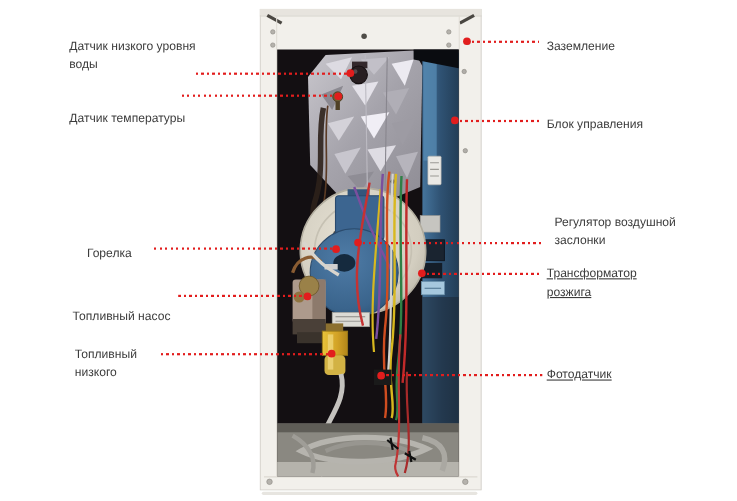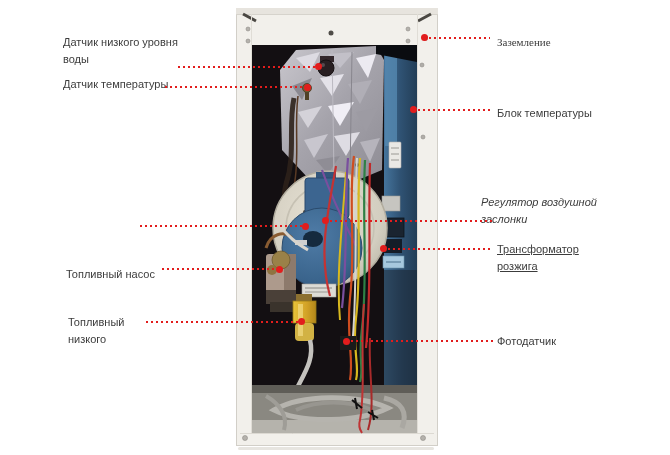--- a/index.html
+++ b/index.html
@@ -207,29 +207,30 @@
         <path d="M134,330 C132,365 140,395 132,422" stroke="#a82a2a" stroke-width="2" fill="none"></path>
         <path d="M116,392 L126,400 M121,401 L119,390" stroke="#111111" stroke-width="2"></path>
         <path d="M132,404 L142,410 M138,412 L136,402" stroke="#111111" stroke-width="2"></path>
       </g>
     </g>
   </svg>
 
   <div class="cab-shadow"></div>
 
   <div class="callout" style="left:63px; top:34px; width:140px;">Датчик низкого уровня воды</div>
-  <div class="callout" style="left:63px; top:76px; width:160px;">Датчик температуры</div>
-  <div class="callout" style="left:66px; top:266px; width:130px;">Топливный насос</div>
+  <div class="callout" style="left:63px; top:100px; width:160px;">Датчик температуры</div>
+  <div class="callout" style="left:79px; top:223px; width:100px;">Горелка</div>
+  <div class="callout" style="left:66px; top:280px; width:130px;">Топливный насос</div>
   <div class="callout" style="left:68px; top:314px; width:80px;">Топливный низкого</div>
 
-  <div class="callout" style="left:497px; top:34px; width:120px;font-family:Liberation Serif, serif;">Заземление</div>
-  <div class="callout" style="left:497px; top:105px; width:140px;">Блок температуры</div>
-  <div class="callout" style="left:481px; top:194px; width:135px;font-style:italic;">Регулятор воздушной заслонки</div>
+  <div class="callout" style="left:497px; top:34px; width:120px;">Заземление</div>
+  <div class="callout" style="left:497px; top:105px; width:140px;">Блок управления</div>
+  <div class="callout" style="left:504px; top:194px; width:135px;">Регулятор воздушной заслонки</div>
   <div class="callout" style="left:497px; top:241px; width:110px;text-decoration:underline;">Трансформатор розжига</div>
-  <div class="callout" style="left:497px; top:333px; width:120px;">Фотодатчик</div>
+  <div class="callout" style="left:497px; top:333px; width:120px;text-decoration:underline;">Фотодатчик</div>
 
   <div class="lead" style="left:178px; top:66px; width:140px;"></div>
   <div class="lead" style="left:165px; top:86px; width:140px;"></div>
   <div class="lead" style="left:140px; top:225px; width:164px;"></div>
   <div class="lead" style="left:162px; top:268px; width:115px;"></div>
   <div class="lead" style="left:146px; top:321px; width:153px;"></div>
   <div class="lead" style="left:429px; top:37px; width:61px;"></div>
   <div class="lead" style="left:418px; top:109px; width:73px;"></div>
   <div class="lead" style="left:330px; top:220px; width:164px;"></div>
   <div class="lead" style="left:388px; top:248px; width:104px;"></div>

